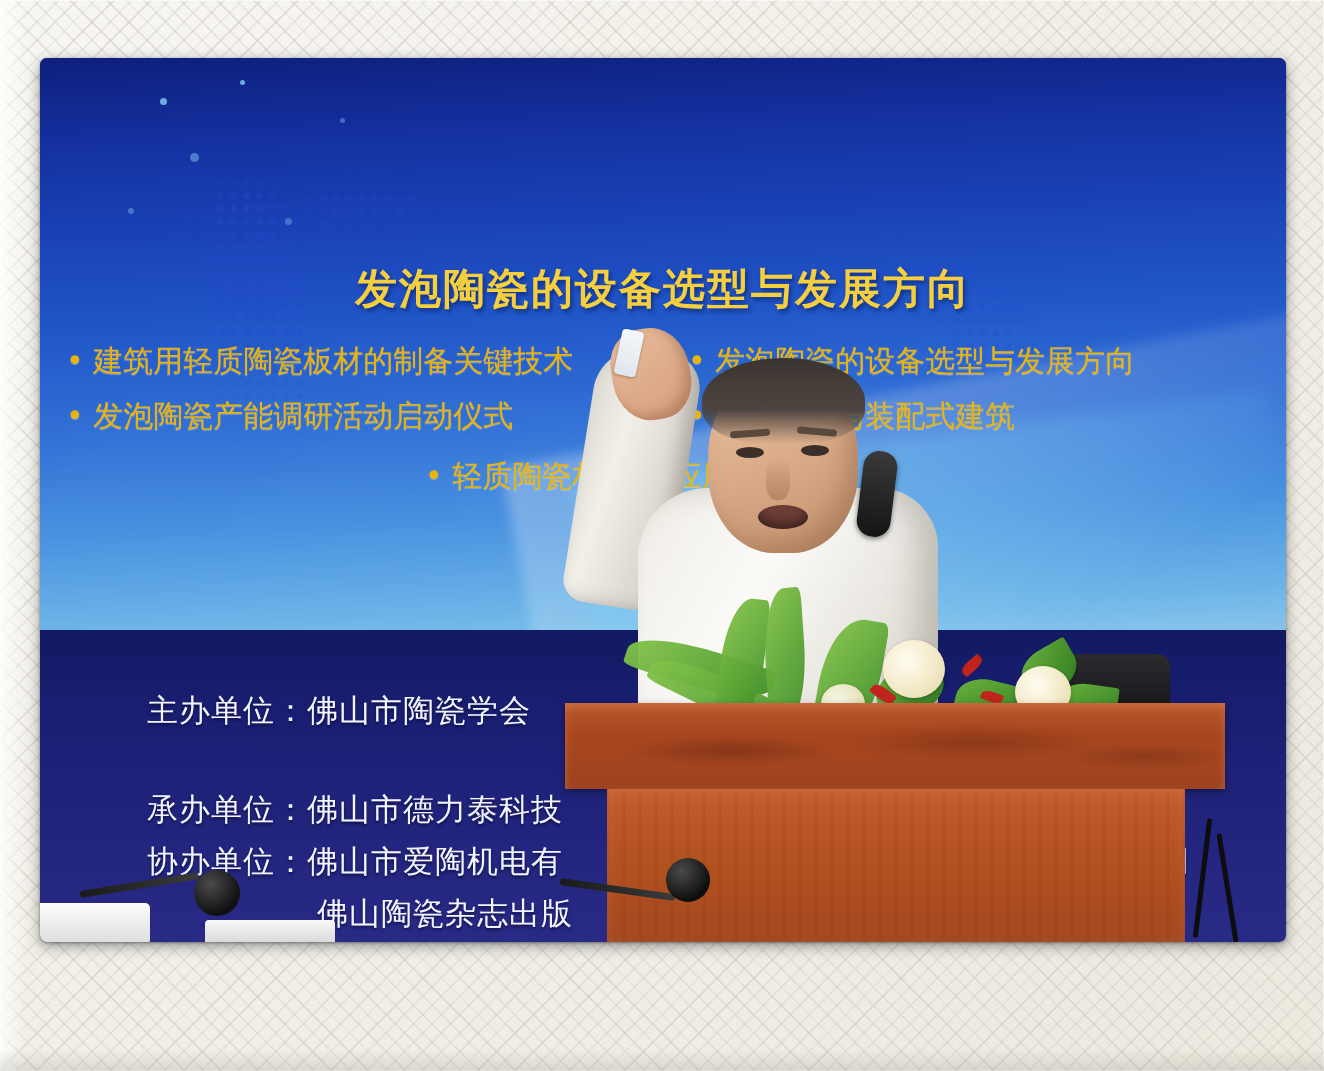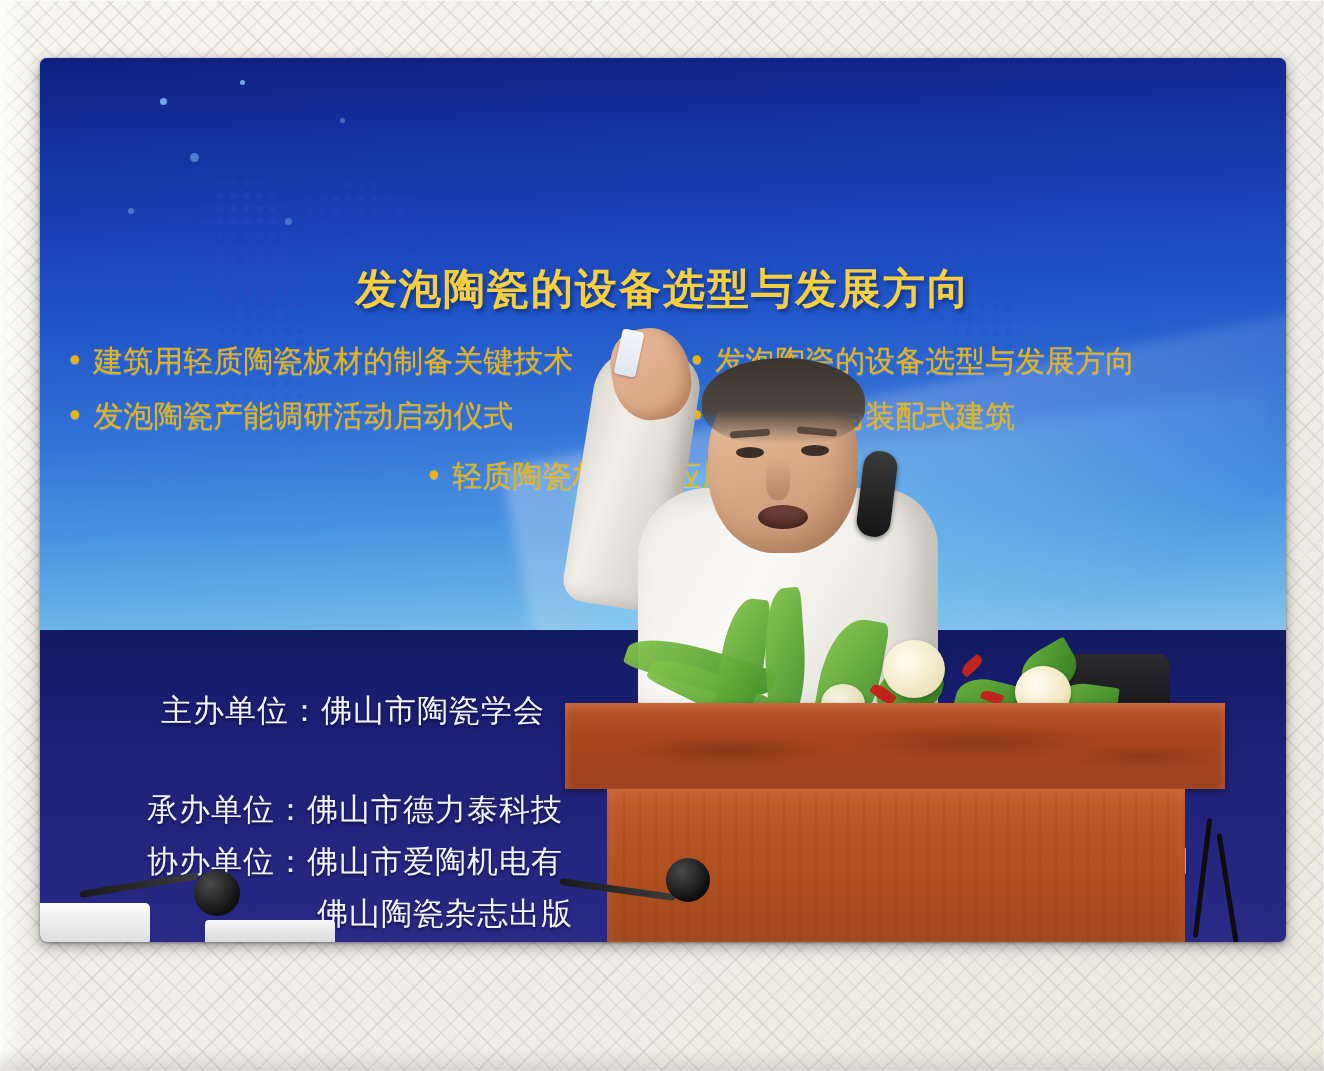--- a/index.html
+++ b/index.html
@@ -118,21 +118,21 @@
   .b-l1{left:26px;top:283px;}
   .b-l2{left:26px;top:338px;}
   .b-r1{left:648px;top:283px;}
   .b-r2{left:648px;top:338px;}
   .b-c1{left:385px;top:398px;}
 
   .org-line{
     position:absolute;font-size:31px;color:#f2f5ff;white-space:nowrap;
     letter-spacing:1px;text-shadow:0 2px 3px rgba(0,0,30,.6);
   }
-  .o1{left:121px;top:632px;text-align:right;}
+  .o1{left:107px;top:632px;text-align:right;}
   .o2{left:107px;top:681px;}
   .o3{left:107px;top:731px;text-align:center;}
   .o4{left:107px;top:783px;}
   .o5{left:277px;top:835px;}
   .o-tail{position:absolute;left:1120px;top:783px;font-size:31px;color:#f2f5ff;
     text-shadow:0 2px 3px rgba(0,0,30,.6);}
 
   
   .scene{position:absolute;inset:0;overflow:hidden;}
 

